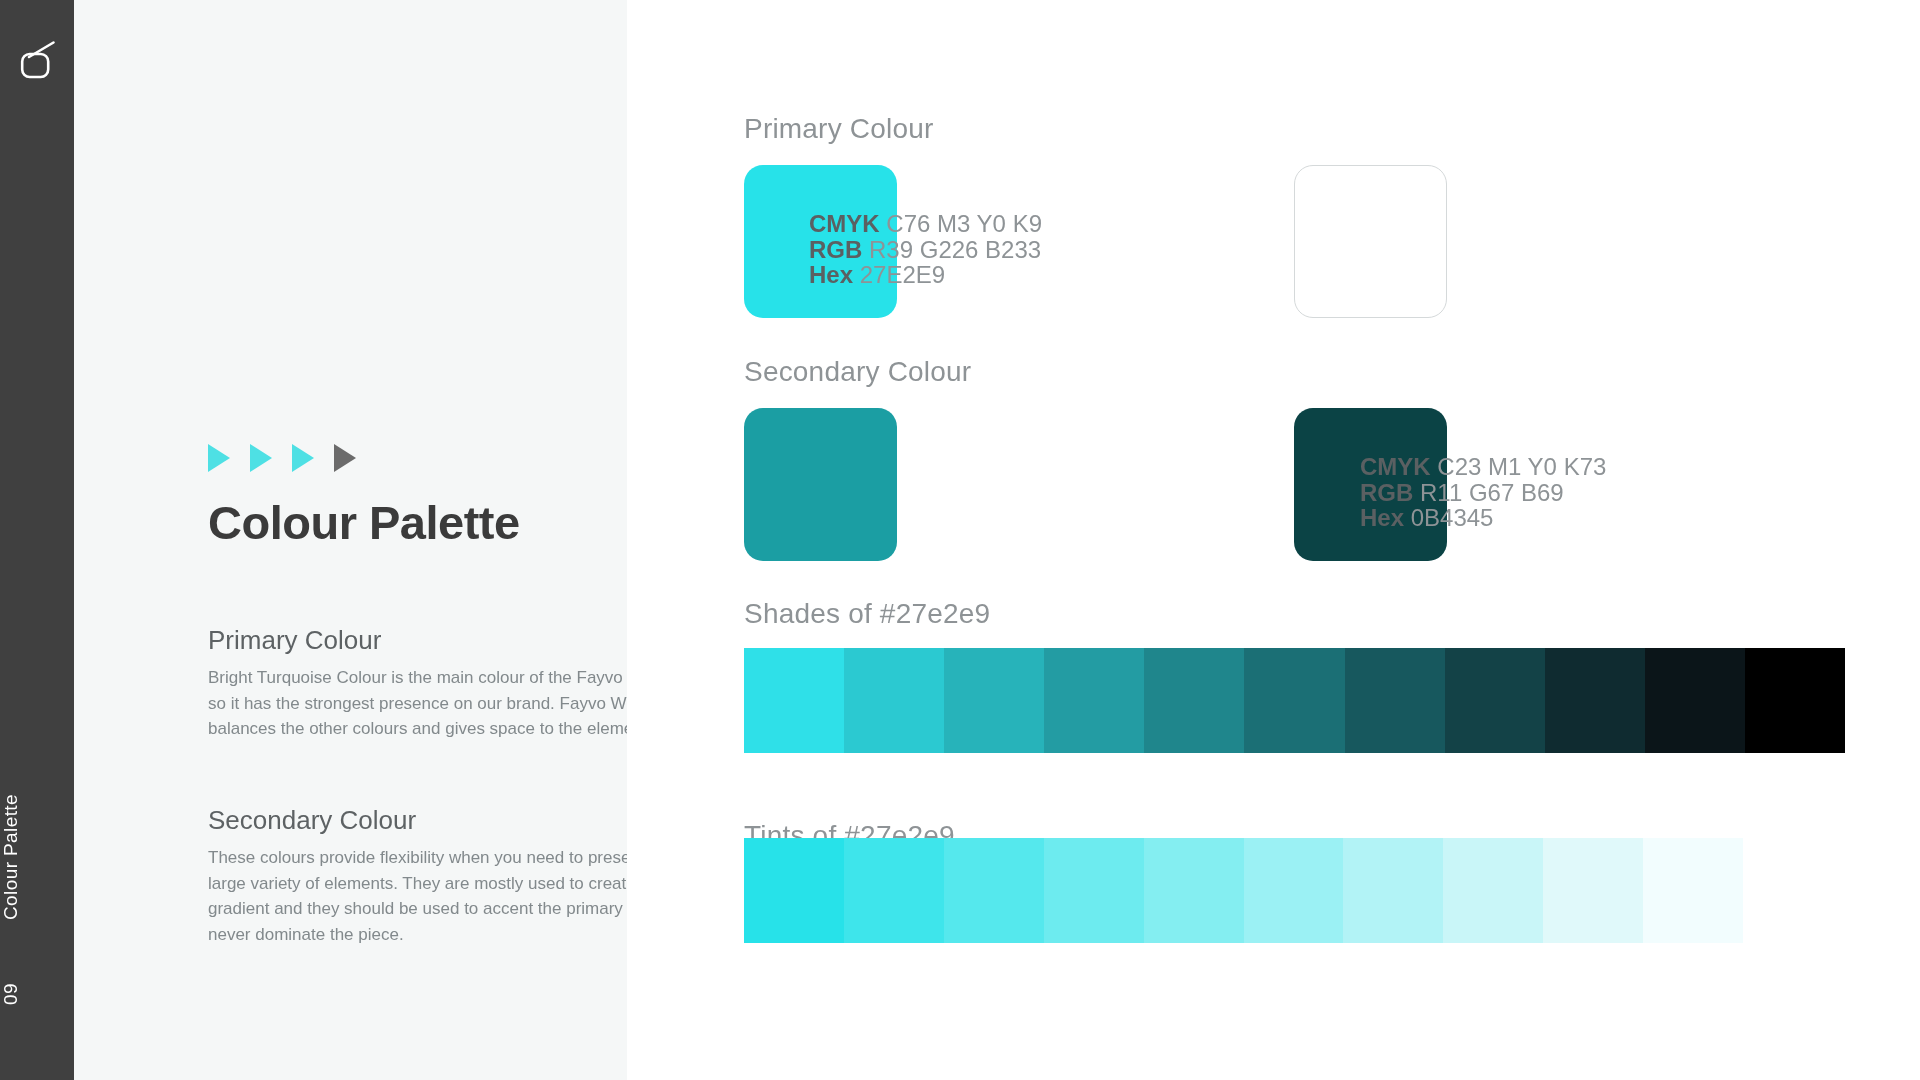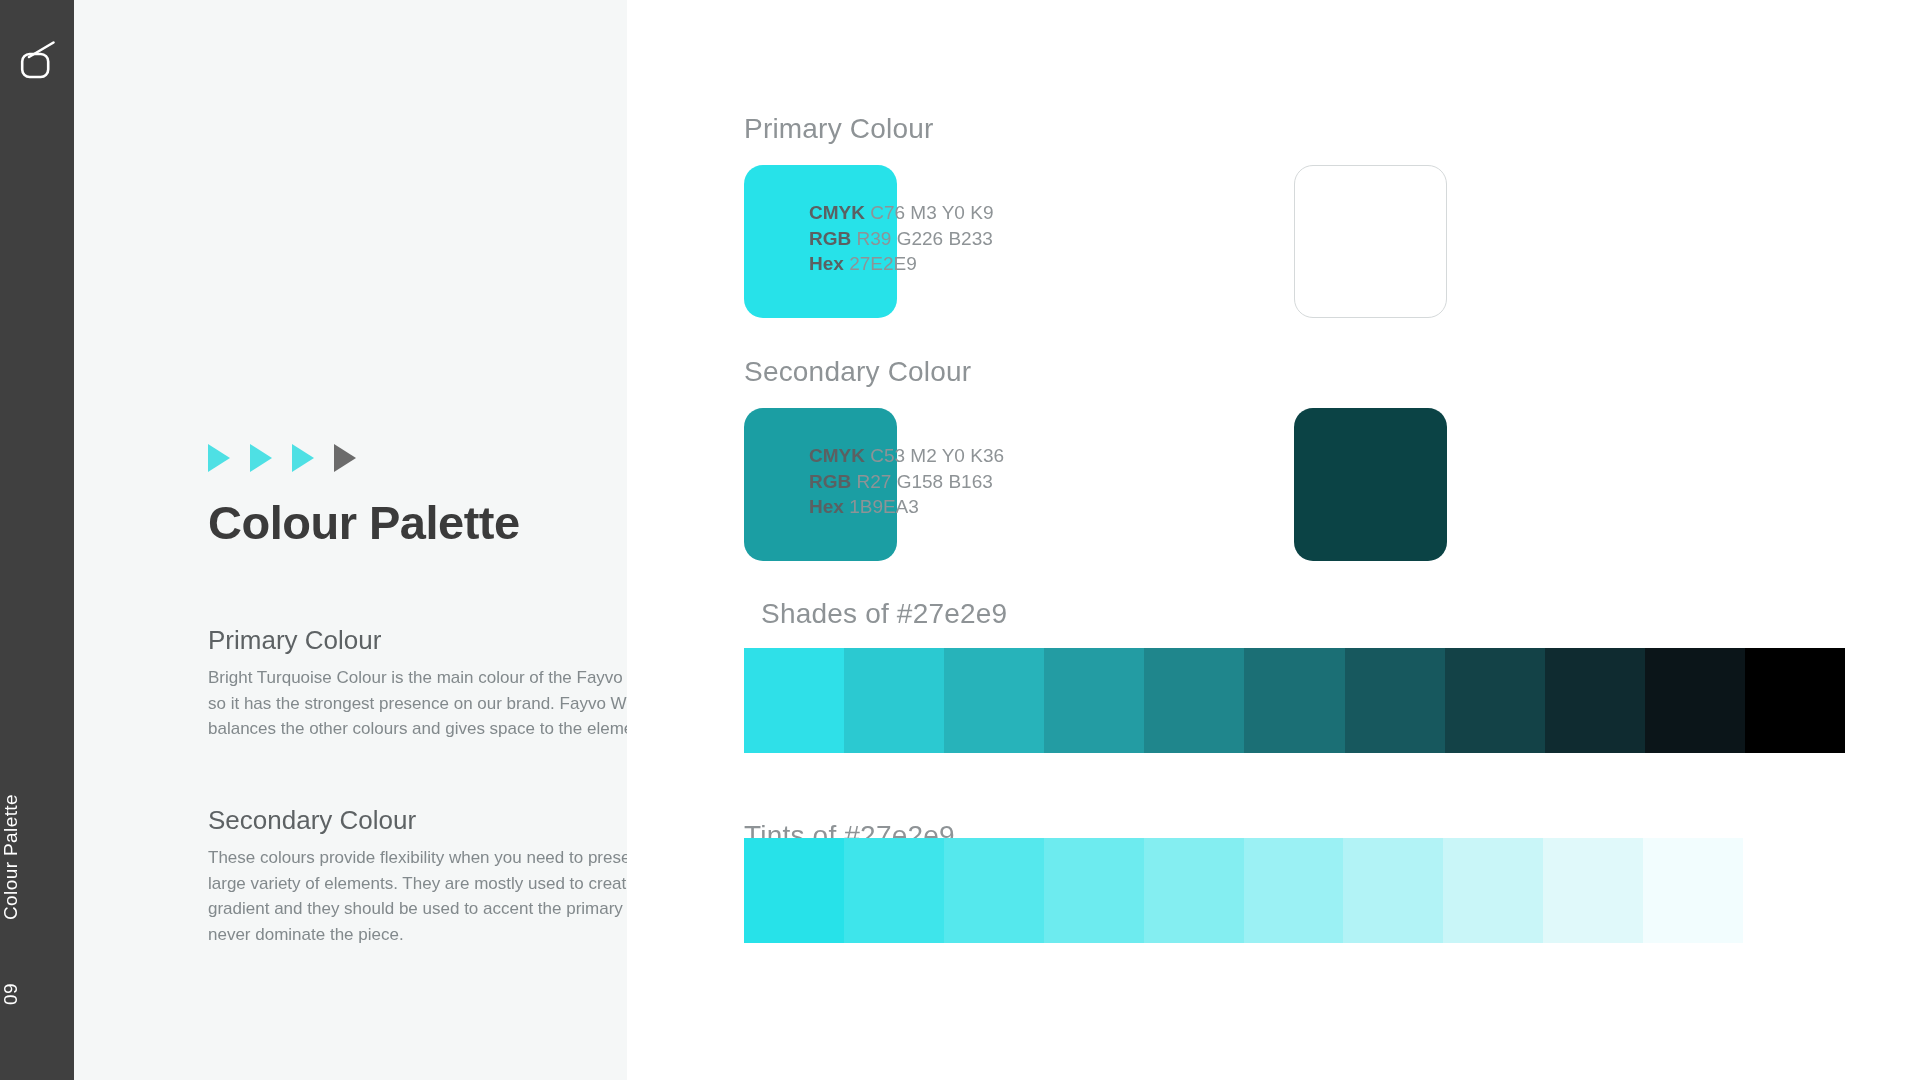--- a/index.html
+++ b/index.html
@@ -118,24 +118,25 @@
     width:153px; height:153px;
     border-radius:19px;
   }
   .swatch.outline {
     background:#ffffff;
     border:1px solid #d5d9da;
   }
 
   .meta {
     position:absolute;
-    font-size:19px;
+    font-size:24px;
     line-height:25.5px;
     color:#8e9396;
     white-space:nowrap;
+    margin-top:11px;
   }
   .meta b {
     color:#5b6062;
     font-weight:bold;
   }
 
   .strip {
     position:absolute;
     display:flex;
     height:105px;
@@ -148,21 +149,21 @@
   #meta-primary  { left:182px; top:200px; }
   #sw-white      { left:667px; top:165px; }
   #meta-white    { left:733px; top:200px; }
 
   #lbl-secondary { left:117px; top:356px; }
   #sw-sec1       { left:117px; top:408px; }
   #meta-sec1     { left:182px; top:443px; }
   #sw-sec2       { left:667px; top:408px; }
   #meta-sec2     { left:733px; top:443px; }
 
-  #lbl-shades    { left:117px; top:598px;margin-left:17px; }
+  #lbl-shades    { left:117px; top:598px; }
   #strip-shades  { left:117px; top:648px; width:1101px; }
 
   #lbl-tints     { left:117px; top:820px; }
   #strip-tints   { left:117px; top:838px; width:999px; }
 </style>
 </head>
 <body>
 
 <div id="page">
 
@@ -213,30 +214,30 @@
            <span>R39 G226 B233</span></div>
       <div><b>Hex</b>
            <span>27E2E9</span></div>
     </div>
 
     <div class="swatch outline" id="sw-white" style="background: rgb(255, 255, 255);"></div>
 
     <div class="sect-label" id="lbl-secondary">Secondary Colour</div>
 
     <div class="swatch" id="sw-sec1" style="background: rgb(27, 158, 163);"></div>
-    <div class="meta" id="meta-sec1">
+
+    <div class="swatch" id="sw-sec2" style="background: rgb(11, 67, 69);"></div>
+    <div class="meta" id="meta-sec2">
       <div><b>CMYK</b>
-           <span>C53 M2 Y0 K36</span></div>
+           <span>C23 M1 Y0 K73</span></div>
       <div><b>RGB</b>
-           <span>R27 G158 B163</span></div>
+           <span>R11 G67 B69</span></div>
       <div><b>Hex</b>
-           <span>1B9EA3</span></div>
-    </div>
-
-    <div class="swatch" id="sw-sec2" style="background: rgb(11, 67, 69);"></div>
+           <span>0B4345</span></div>
+    </div>
 
     <div class="sect-label" id="lbl-shades">Shades of #27e2e9</div>
     <div class="strip" id="strip-shades">
         <div style="background: rgb(47, 224, 232);"></div>
         <div style="background: rgb(43, 201, 209);"></div>
         <div style="background: rgb(39, 179, 186);"></div>
         <div style="background: rgb(35, 156, 163);"></div>
         <div style="background: rgb(31, 134, 140);"></div>
         <div style="background: rgb(27, 111, 117);"></div>
         <div style="background: rgb(23, 88, 94);"></div>

